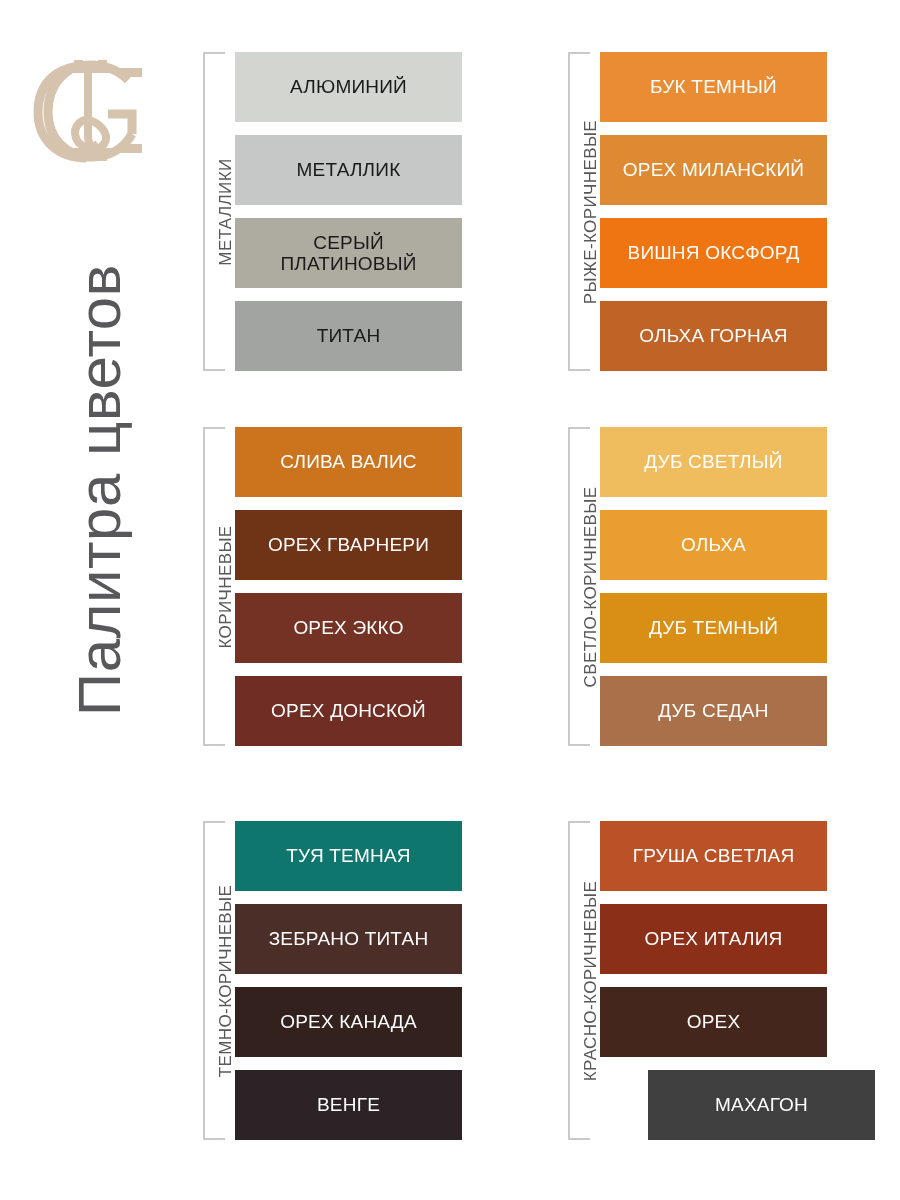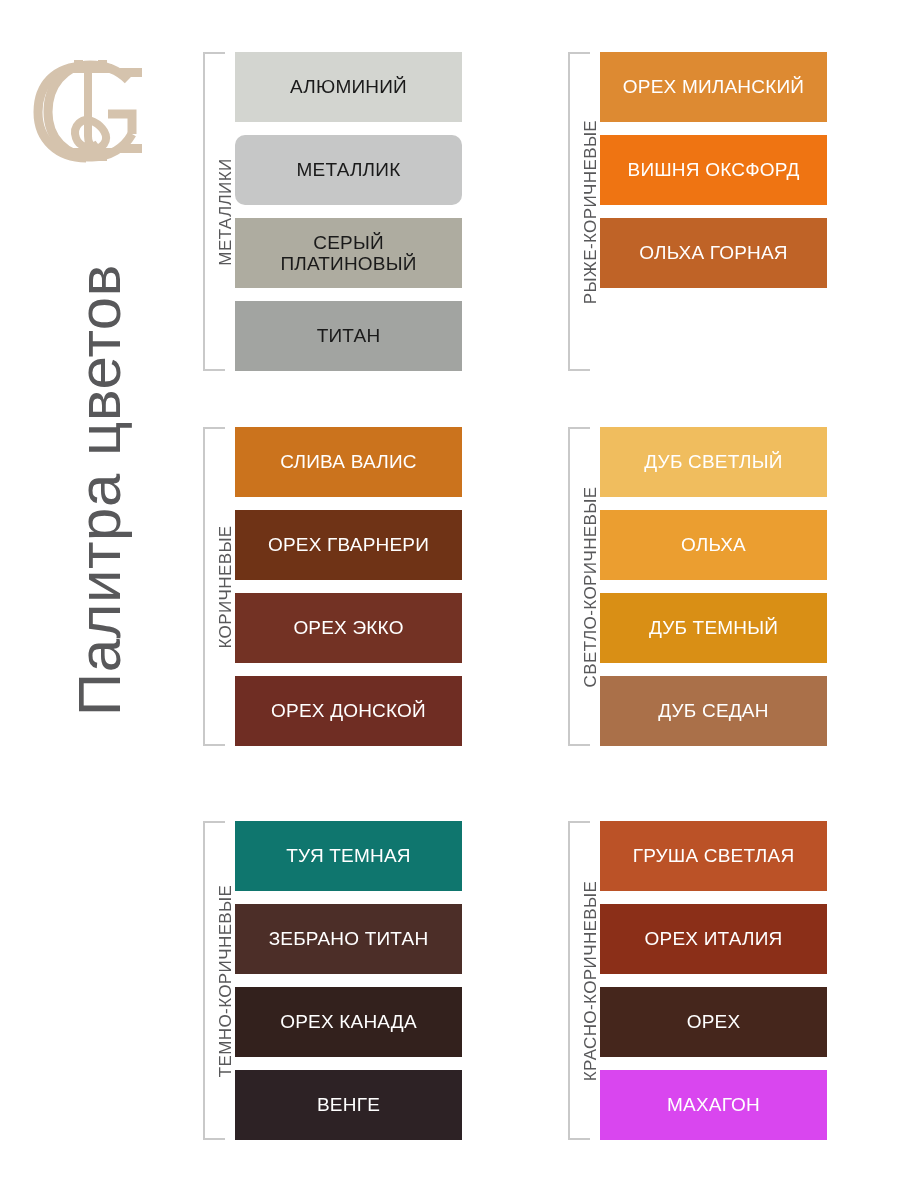--- a/index.html
+++ b/index.html
@@ -98,38 +98,41 @@
   <div class="grid">
       <div class="group" style="left: 203px; top: 52px; width: 297px; height: 319px;">
         <div class="bracket"></div>
         <div class="cat-wrap" style="top: 137.5px;">
           <div class="cat">МЕТАЛЛИКИ</div>
         </div>
         <div class="swatches">
           <div class="swatch" style="background: rgb(211, 213, 208);">
             <span style="color: rgb(26, 26, 26);">АЛЮМИНИЙ</span>
           </div>
-          <div class="swatch" style="background: rgb(198, 199, 199); border-radius: 10px;">
+          <div class="swatch" style="background: rgb(198, 199, 199);">
             <span style="color: rgb(26, 26, 26);">МЕТАЛЛИК</span>
           </div>
           <div class="swatch" style="background: rgb(174, 172, 160);">
             <span style="color: rgb(26, 26, 26);">СЕРЫЙ
 ПЛАТИНОВЫЙ</span>
           </div>
           <div class="swatch" style="background: rgb(162, 164, 161);">
             <span style="color: rgb(26, 26, 26);">ТИТАН</span>
           </div>
         </div>
       </div>
       <div class="group" style="left: 568px; top: 52px; width: 297px; height: 319px;">
         <div class="bracket"></div>
         <div class="cat-wrap" style="top: 137.5px;">
           <div class="cat">РЫЖЕ-КОРИЧНЕВЫЕ</div>
         </div>
         <div class="swatches">
+          <div class="swatch" style="background: rgb(233, 140, 52);">
+            <span style="color: rgb(255, 255, 255);">БУК ТЕМНЫЙ</span>
+          </div>
           <div class="swatch" style="background: rgb(221, 138, 50);">
             <span style="color: rgb(255, 255, 255);">ОРЕХ МИЛАНСКИЙ</span>
           </div>
           <div class="swatch" style="background: rgb(239, 116, 18);">
             <span style="color: rgb(255, 255, 255);">ВИШНЯ ОКСФОРД</span>
           </div>
           <div class="swatch" style="background: rgb(191, 99, 39);">
             <span style="color: rgb(255, 255, 255);">ОЛЬХА ГОРНАЯ</span>
           </div>
         </div>
@@ -202,20 +205,20 @@
         <div class="swatches">
           <div class="swatch" style="background: rgb(187, 82, 39);">
             <span style="color: rgb(255, 255, 255);">ГРУША СВЕТЛАЯ</span>
           </div>
           <div class="swatch" style="background: rgb(139, 47, 24);">
             <span style="color: rgb(255, 255, 255);">ОРЕХ ИТАЛИЯ</span>
           </div>
           <div class="swatch" style="background: rgb(69, 38, 28);">
             <span style="color: rgb(255, 255, 255);">ОРЕХ</span>
           </div>
-          <div class="swatch" style="background: #d946ef;">
+          <div class="swatch" style="background: #404040; margin-left: 48px;">
             <span style="color: rgb(255, 255, 255);">МАХАГОН</span>
           </div>
         </div>
       </div>
     </div>
 
 </div>
 
 </body></html>

